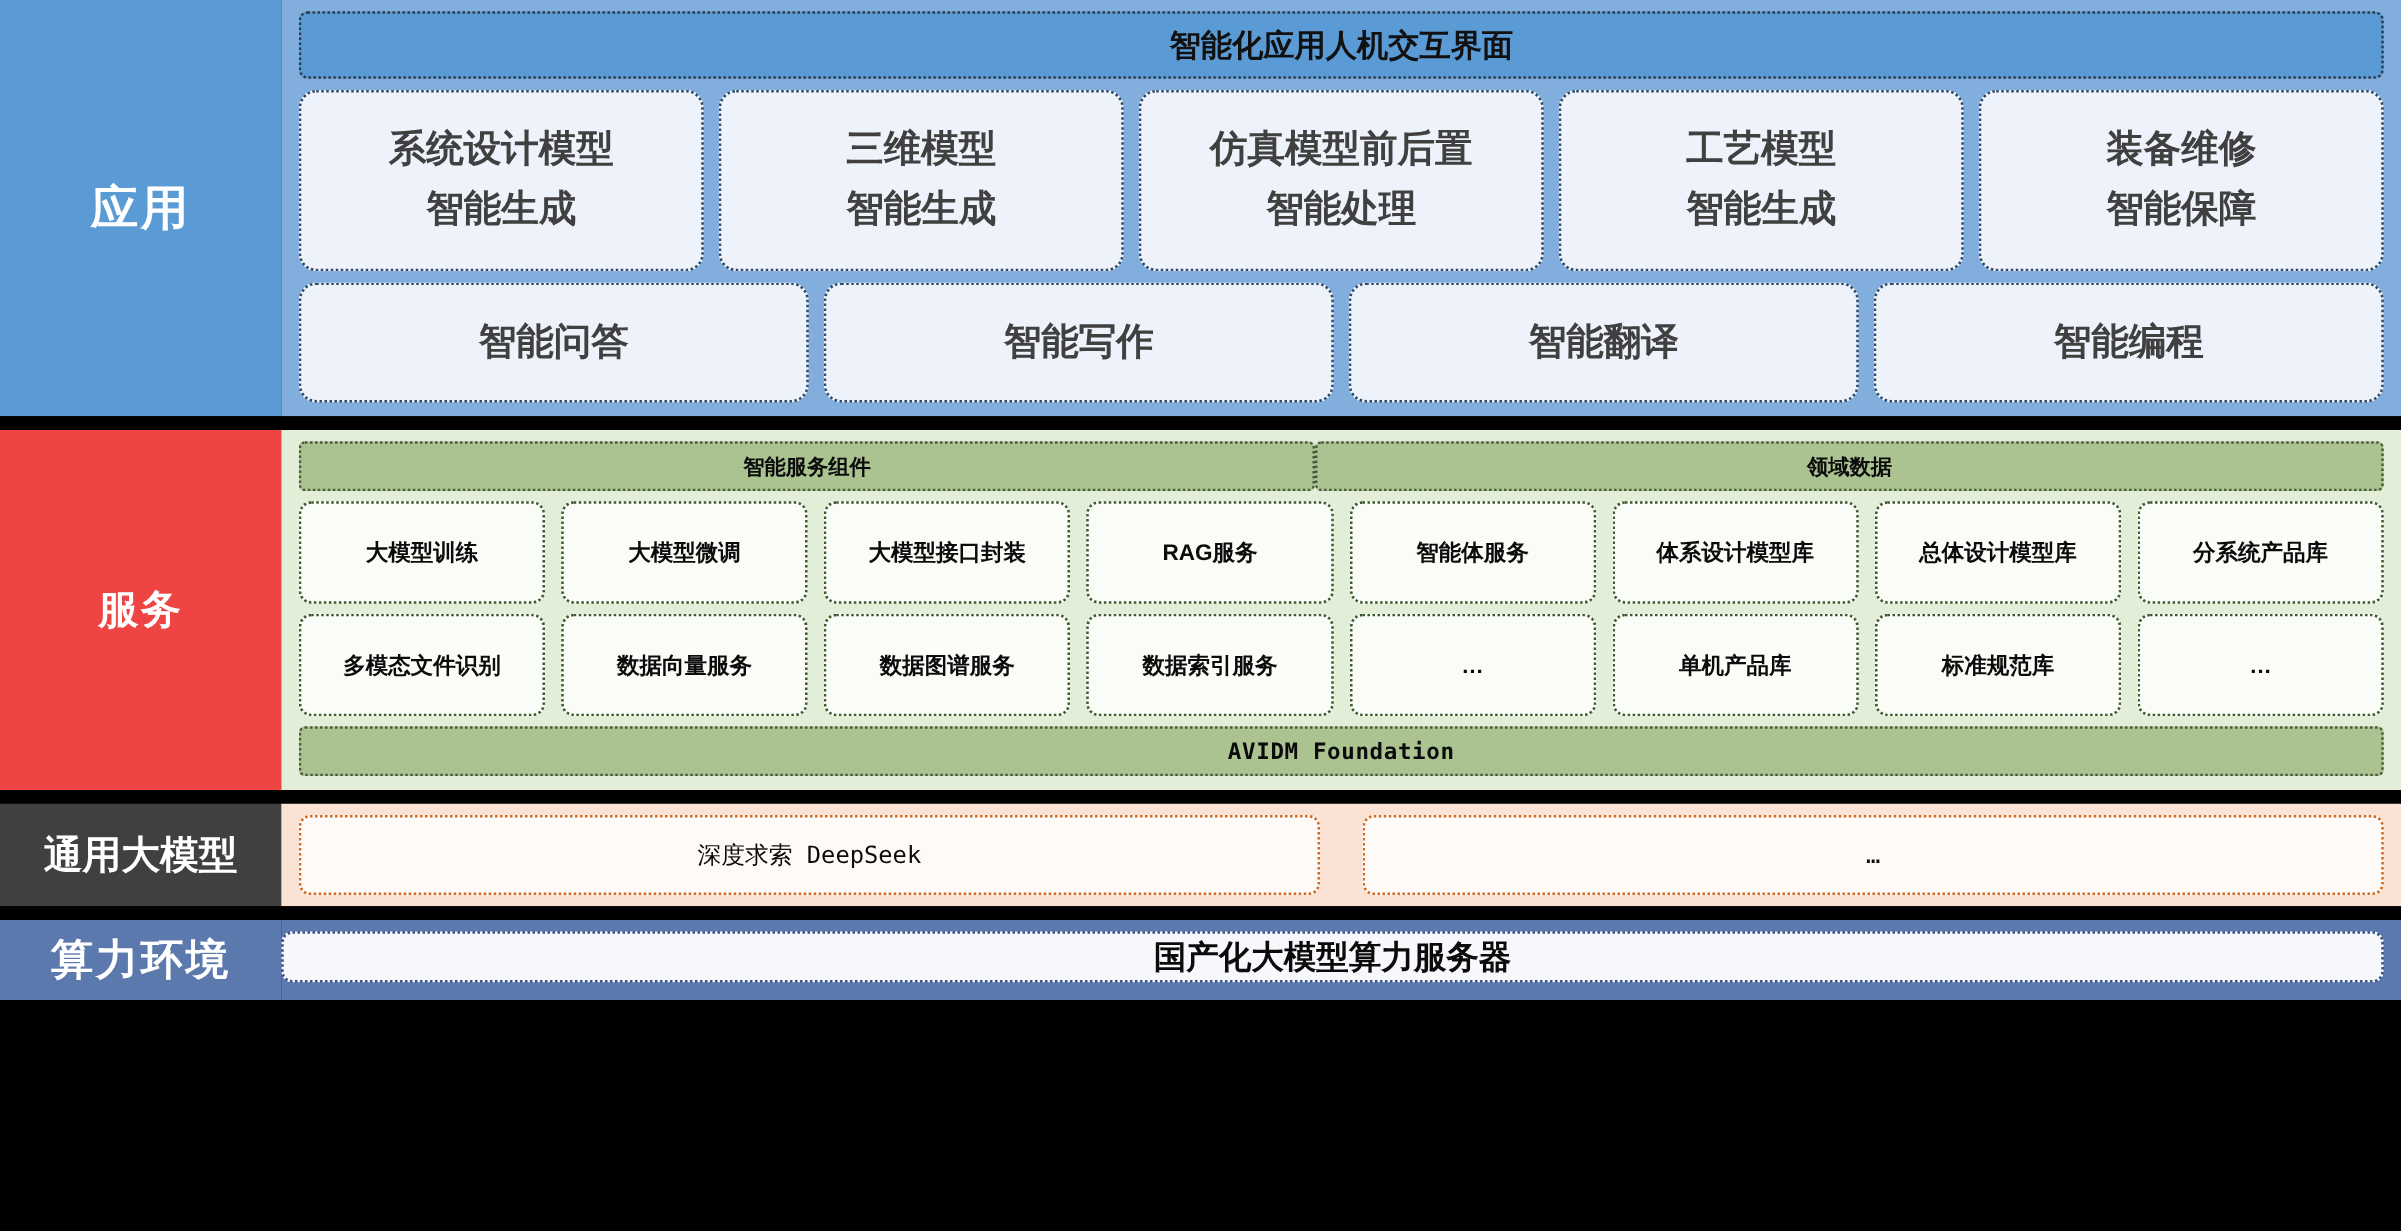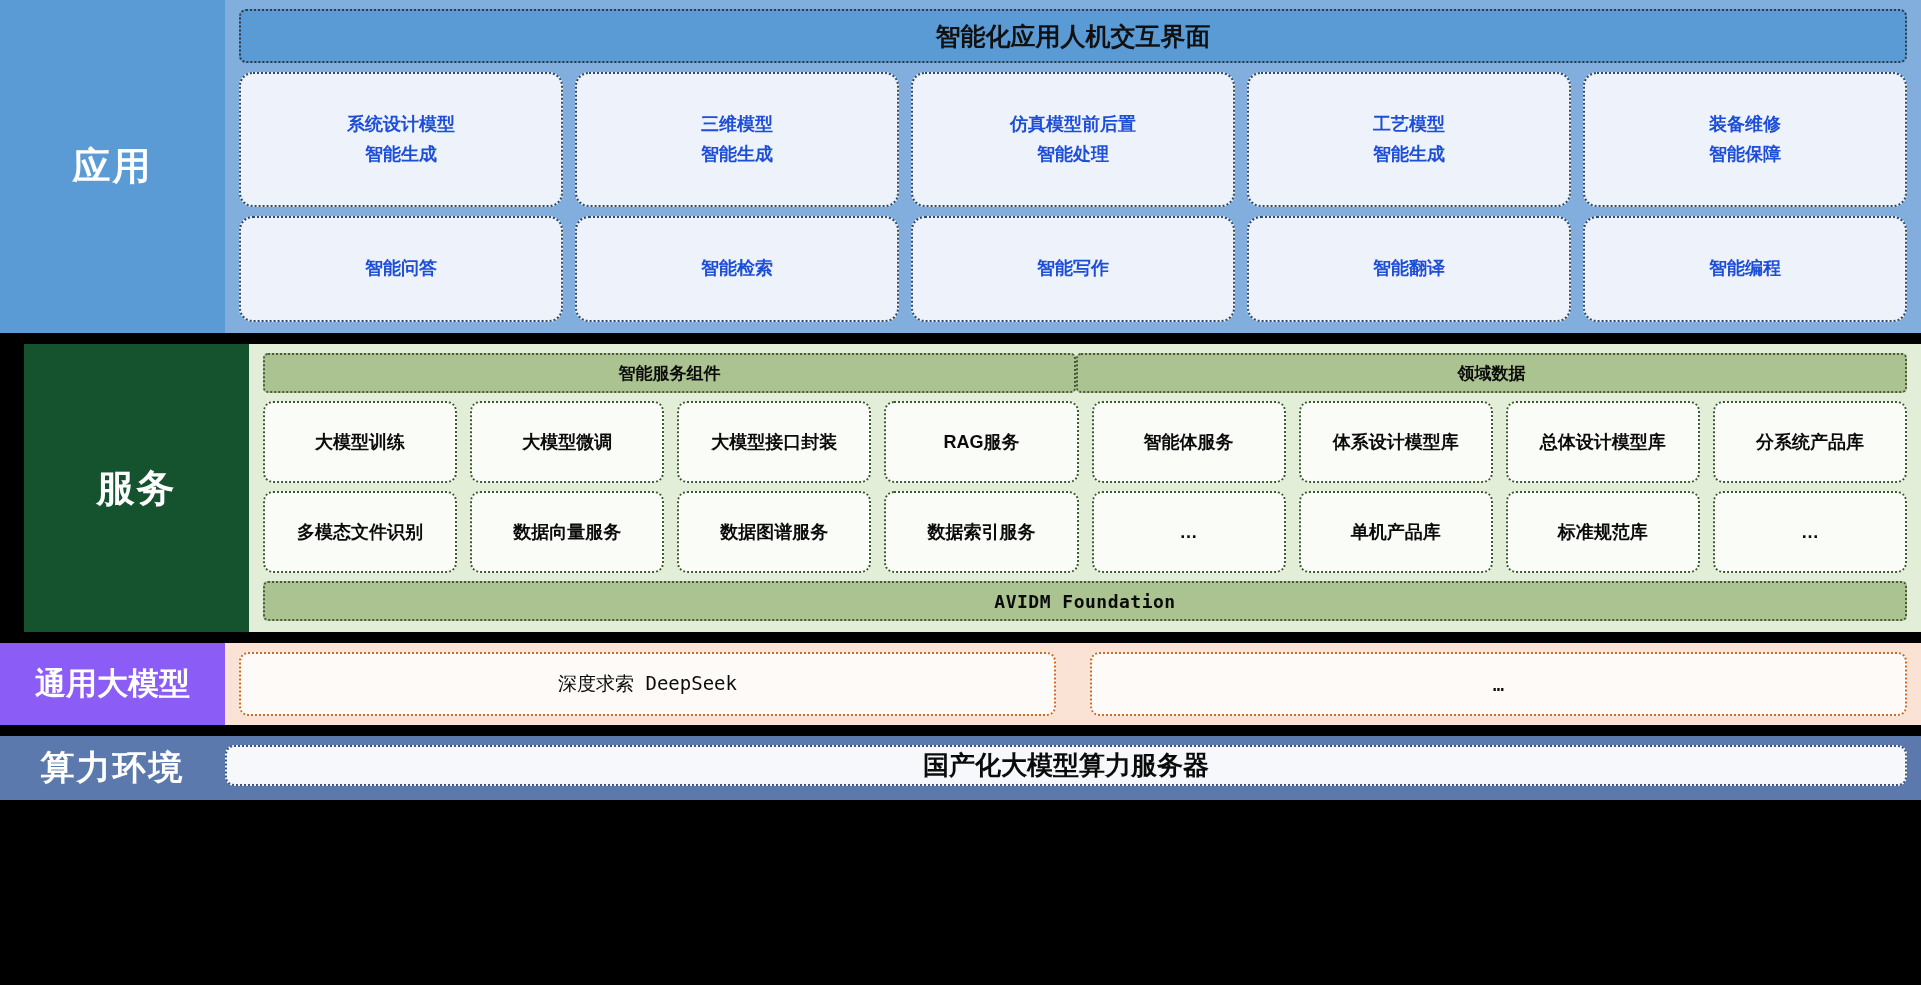--- a/index.html
+++ b/index.html
@@ -90,34 +90,33 @@
   .app-card {
     flex: 1 1 0;
     background: #eef2fb;
     border: 2px dotted #2f4a66;
     border-radius: 14px;
     display: flex;
     flex-direction: column;
     align-items: center;
     justify-content: center;
     box-sizing: border-box;
-    font-size: 18px;
-    font-weight: bold;
-    color: #1d4ed8;
+    font-size: 30px;
+    font-weight: bold;
+    color: #404040;
     line-height: 1.55;
     text-align: center;
   }
   .app-card .l2 { margin-top: 2px; }
 
   
   .layer-svc { height: 288px; }
   .layer-svc .layer-label {
-    background: #14532d;
-    font-size: 38px;
-    margin-left: 24px;
+    background: #ef4444;
+    font-size: 32px;
   }
   .layer-svc .layer-body {
     background: #e2eed8;
     padding: 9px 14px 11px 14px;
     gap: 8px;
   }
   .svc-headers {
     display: flex;
     flex-direction: row;
     height: 40px;
@@ -170,21 +169,21 @@
     font-weight: bold;
     color: #0b0b0b;
     box-sizing: border-box;
     font-family: "DejaVu Sans Mono", "Liberation Mono", monospace;
     letter-spacing: 0.5px;
   }
 
   
   .layer-llm { height: 82px; }
   .layer-llm .layer-label {
-    background: #8b5cf6;
+    background: #404040;
     font-size: 31px;
     letter-spacing: 0px;
   }
   .layer-llm .layer-body {
     background: #fae2d4;
     padding: 9px 14px;
   }
   .llm-row {
     display: flex;
     flex-direction: row;
@@ -260,23 +259,20 @@
         </div>
         <div class="app-card">
           <span class="l1">装备维修</span>
           <span class="l2">智能保障</span>
         </div>
       </div>
 
       <div class="app-row">
         <div class="app-card">
           <span class="l1">智能问答</span>
-        </div>
-        <div class="app-card">
-          <span class="l1">智能检索</span>
         </div>
         <div class="app-card">
           <span class="l1">智能写作</span>
         </div>
         <div class="app-card">
           <span class="l1">智能翻译</span>
         </div>
         <div class="app-card">
           <span class="l1">智能编程</span>
         </div>

